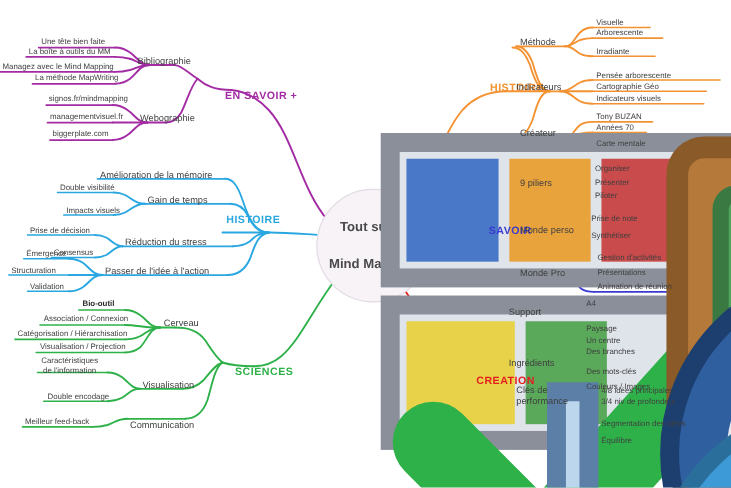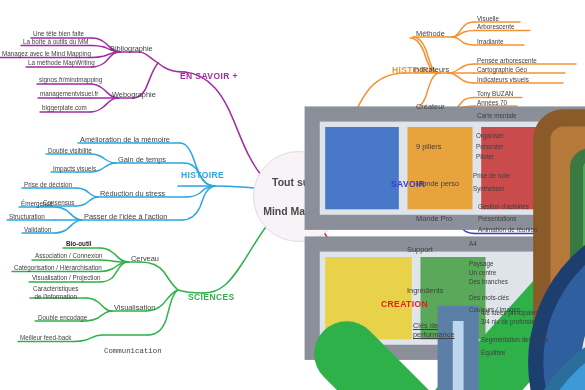--- a/index.html
+++ b/index.html
@@ -299,21 +299,21 @@
   <div class="lbl leaf" style="left:14px;top:264.5px;">Catégorisation / Hiérarchisation</div>
   <div class="lbl leaf" style="left:32px;top:275px;">Visualisation / Projection</div>
 
   <div class="lbl sub" style="left:114px;top:304px;">Visualisation</div>
   <div class="lbl leaf two-line" style="left:33px;top:285px;text-align:center;">
     <span>Caractéristiques</span><br>
     <span>de l'information</span>
   </div>
   <div class="lbl leaf" style="left:38px;top:314.5px;">Double encodage</div>
 
-  <div class="lbl sub" style="left:104px;top:348px;font-family:Liberation Mono, monospace;">Communication</div>
+  <div class="lbl sub" style="left:104px;top:336px;">Communication</div>
   <div class="lbl leaf" style="left:20px;top:335px;">Meilleur feed-back</div>
 
   <div class="icon" style="left:401px;top:42px;">
     <svg viewBox="0 0 18 18">
         <rect x="7" y="1.5" width="4" height="2" fill="none" stroke="#8a6a3d" stroke-width=".9"></rect>
         <rect x="2" y="3.5" width="14" height="11" rx="1" fill="#b5793a" stroke="#8a5a28" stroke-width=".8"></rect>
         <rect x="3.6" y="5.2" width="10.8" height="7.5" rx=".6" fill="#4fa85a" stroke="#3a7a42" stroke-width=".6"></rect>
       </svg>
   </div>
   <div class="lbl main-title" style="left:392px;top:66px;color:#f49232;">HISTOIRE</div>
@@ -372,21 +372,21 @@
   <div class="lbl sub" style="left:407px;top:246px;">Support</div>
   <div class="lbl leaf" style="left:469px;top:241px;">A4</div>
   <div class="lbl leaf" style="left:469px;top:260.5px;">Paysage</div>
 
   <div class="lbl sub" style="left:407px;top:287px;">Ingrédients</div>
   <div class="lbl leaf" style="left:469px;top:269.5px;">Un centre</div>
   <div class="lbl leaf" style="left:469px;top:279px;">Des branches</div>
   <div class="lbl leaf" style="left:469px;top:294.5px;">Des mots-clés</div>
   <div class="lbl leaf" style="left:469px;top:306.5px;">Couleurs / Images</div>
 
-  <div class="lbl sub two-line" style="left:413px;top:321px;text-decoration:underline;">
+  <div class="lbl sub two-line" style="left:413px;top:307px;">
     <span>Clés de</span><br>
     <span>performance</span>
   </div>
   <div class="lbl leaf" style="left:481px;top:309.5px;">4/8 idées principales</div>
   <div class="lbl leaf" style="left:481px;top:318.5px;">3/4 niv de profondeur</div>
   <div class="lbl leaf" style="left:481px;top:336.5px;">Segmentation des idées</div>
   <div class="lbl leaf" style="left:481px;top:349.5px;">Équilibre</div>
 
 </div>
 

